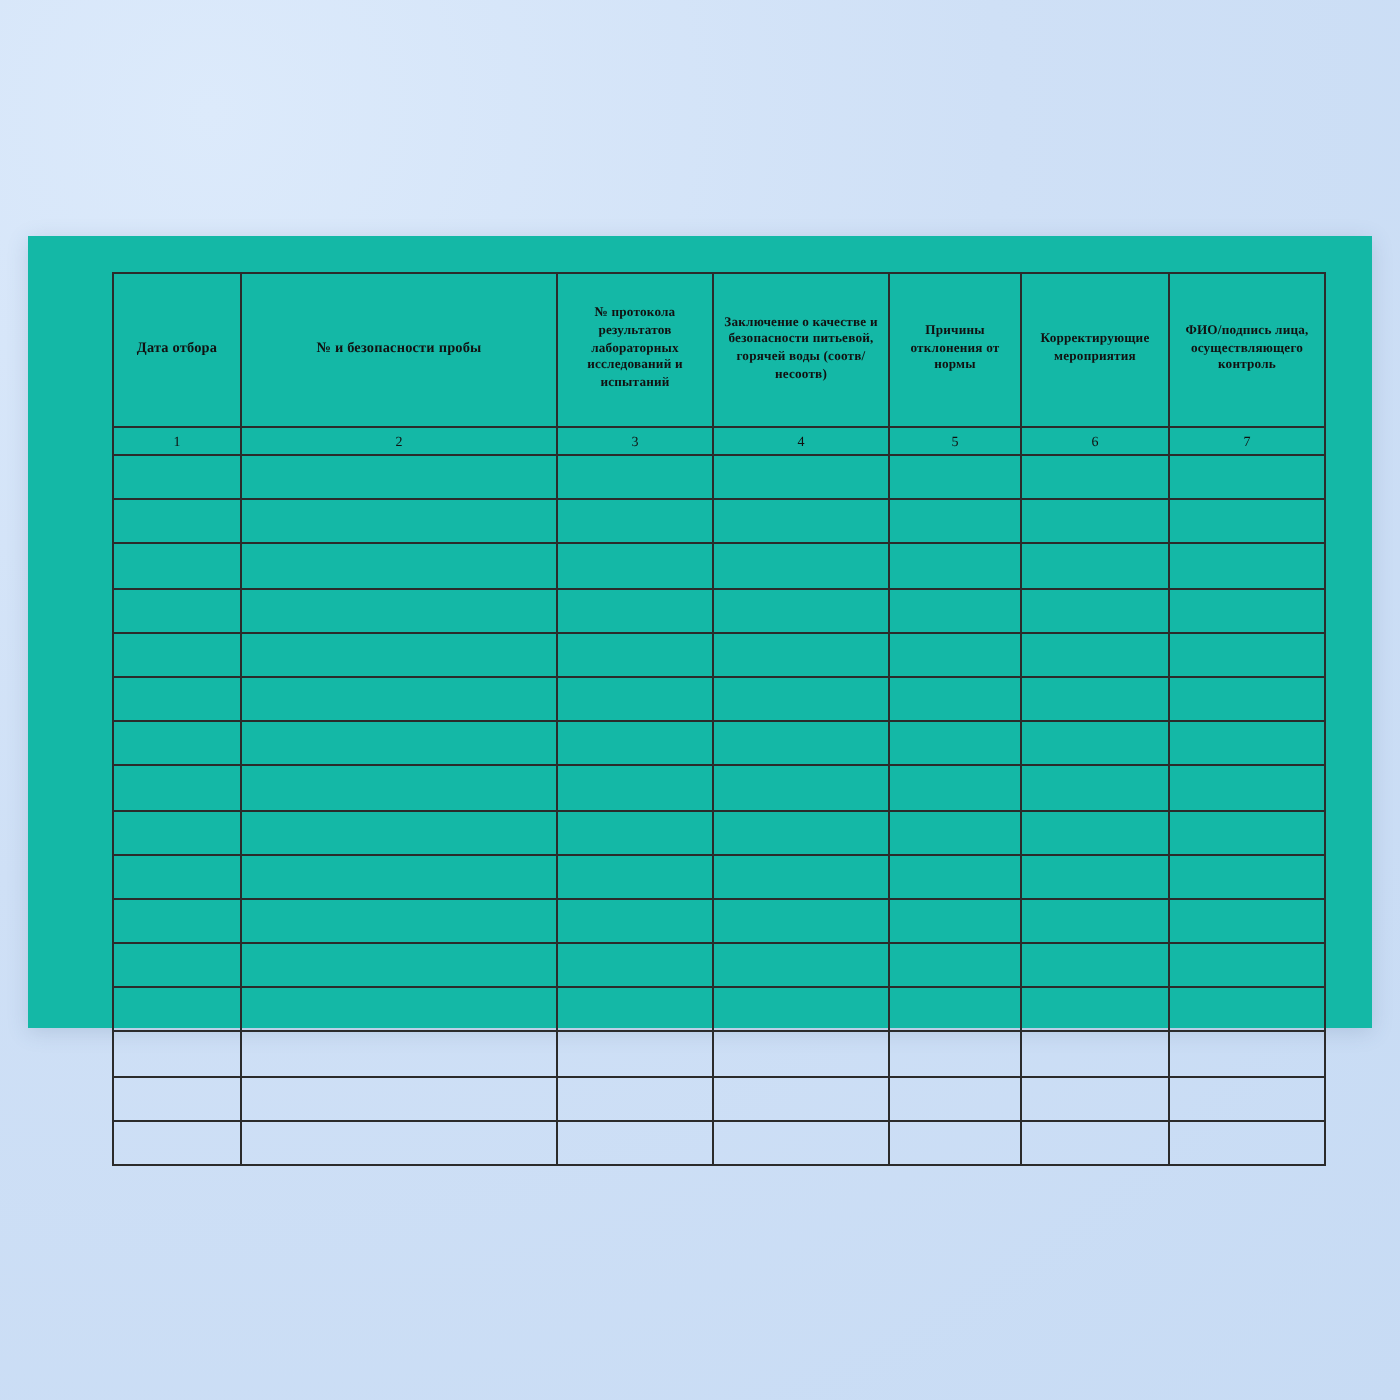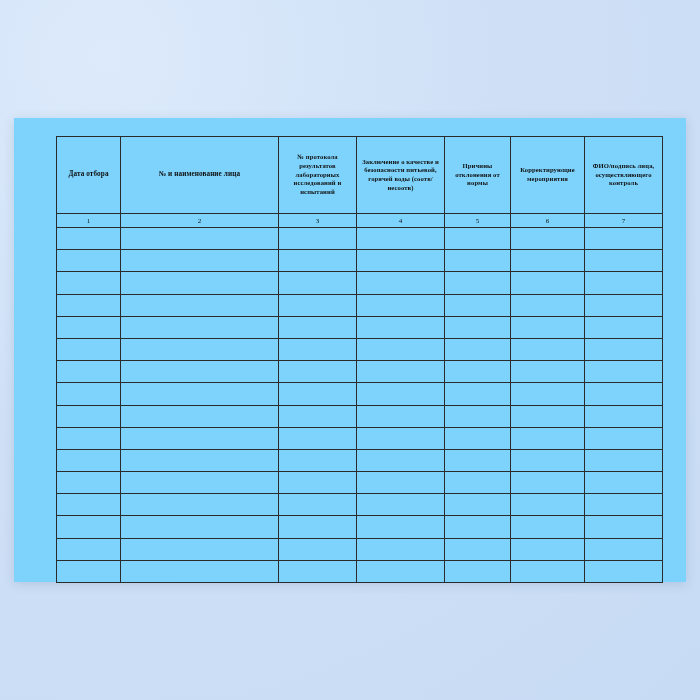--- a/index.html
+++ b/index.html
@@ -22,22 +22,22 @@
     position: absolute;
     inset: 0;
     background:
       radial-gradient(circle at 15% 8%, #dceafb 0%, #cfe0f6 45%, #c7dbf4 100%);
   }
   .paper {
     position: absolute;
     left: 14px;
     top: 118px;
     width: 672px;
-    height: 464px;
-    background: #7dd3fc;
+    height: 396px;
+    background: #14b8a6;
     box-shadow: 0 2px 10px rgba(60,90,130,0.18);
   }
   .sheet {
     position: absolute;
     left: 42px;
     top: 18px;
     width: 606px;
     height: 424px;
   }
   table.journal {
@@ -94,21 +94,21 @@
             <col class="c2">
             <col class="c3">
             <col class="c4">
             <col class="c5">
             <col class="c6">
             <col class="c7">
         </colgroup>
         <tbody>
           <tr class="head-row">
             <td class="wide">Дата отбора</td>
-            <td class="wide">№ и наименование лица</td>
+            <td class="wide">№ и безопасности пробы</td>
             <td>№ протокола результатов лабораторных исследований и испытаний</td>
             <td>Заключение о качестве и безопасности питьевой, горячей воды (соотв/несоотв)</td>
             <td>Причины отклонения от нормы</td>
             <td>Корректирующие мероприятия</td>
             <td>ФИО/подпись лица, осуществляющего контроль</td>
           </tr>
           <tr class="num-row">
             <td>1</td>
             <td>2</td>
             <td>3</td>

